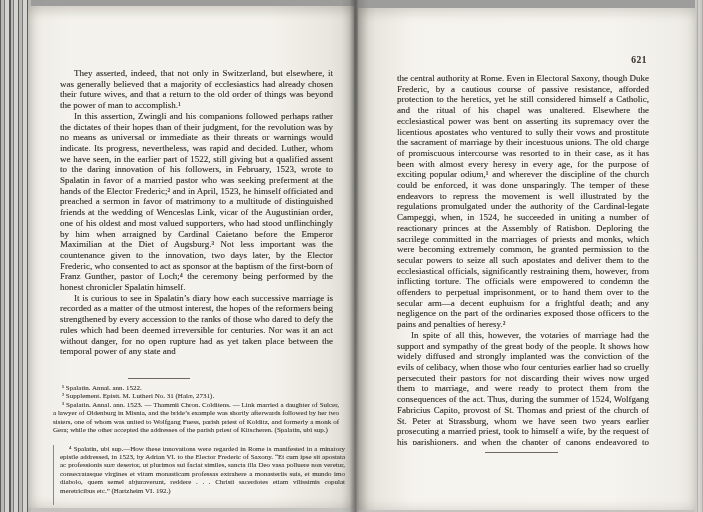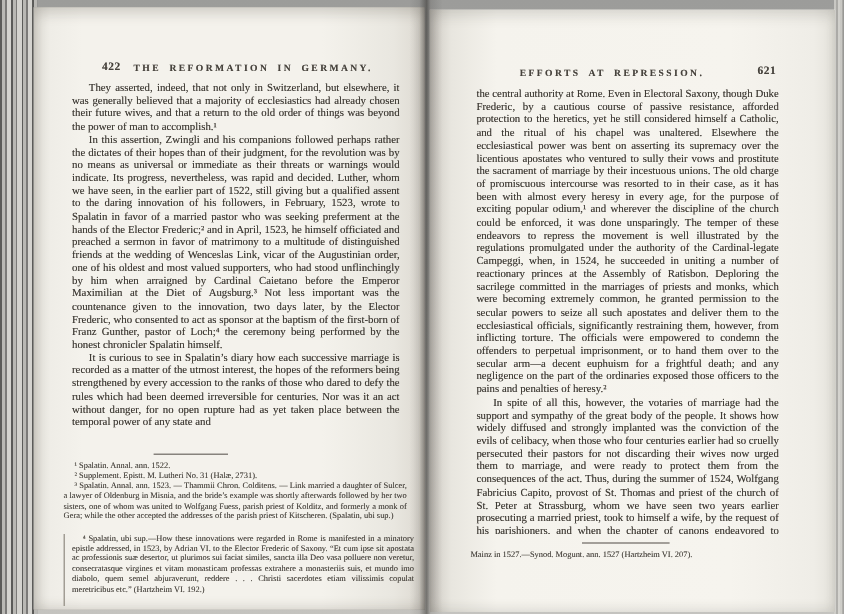--- a/index.html
+++ b/index.html
@@ -79,54 +79,48 @@
 </style>
 </head>
 <body>
 
 <div class="scene">
 
   <div class="edge-stack-left"></div>
   <div class="edge-right"></div>
 
   <div class="page page-left">
-    <div class="header">
-      <span class="pagenum pagenum-left">422</span>
-      <span class="runhead">THE REFORMATION IN GERMANY.</span>
-    </div>
     <div class="body">
       <p class="indent">They asserted, indeed, that not only in Switzerland, but elsewhere, it was generally believed that a majority of ecclesiastics had already chosen their future wives, and that a return to the old order of things was beyond the power of man to accomplish.¹</p>
       <p class="indent">In this assertion, Zwingli and his companions followed perhaps rather the dictates of their hopes than of their judgment, for the revolution was by no means as universal or immediate as their threats or warnings would indicate. Its progress, nevertheless, was rapid and decided. Luther, whom we have seen, in the earlier part of 1522, still giving but a qualified assent to the daring innovation of his followers, in February, 1523, wrote to Spalatin in favor of a married pastor who was seeking preferment at the hands of the Elector Frederic;² and in April, 1523, he himself officiated and preached a sermon in favor of matrimony to a multitude of distinguished friends at the wedding of Wenceslas Link, vicar of the Augustinian order, one of his oldest and most valued supporters, who had stood unflinchingly by him when arraigned by Cardinal Caietano before the Emperor Maximilian at the Diet of Augsburg.³ Not less important was the countenance given to the innovation, two days later, by the Elector Frederic, who consented to act as sponsor at the baptism of the first-born of Franz Gunther, pastor of Loch;⁴ the ceremony being performed by the honest chronicler Spalatin himself.</p>
       <p class="indent">It is curious to see in Spalatin’s diary how each successive marriage is recorded as a matter of the utmost interest, the hopes of the reformers being strengthened by every accession to the ranks of those who dared to defy the rules which had been deemed irreversible for centuries. Nor was it an act without danger, for no open rupture had as yet taken place between the temporal power of any state and</p>
     </div>
     <div class="fnrule"></div>
     <div class="footnotes">
       <div class="fncol">
         <p>¹ Spalatin. Annal. ann. 1522.</p>
         <p>² Supplement. Epistt. M. Lutheri No. 31 (Halæ, 2731).</p>
         <p>³ Spalatin. Annal. ann. 1523. — Thammii Chron. Colditens. — Link married a daughter of Sulcer, a lawyer of Oldenburg in Misnia, and the bride’s example was shortly afterwards followed by her two sisters, one of whom was united to Wolfgang Fuess, parish priest of Kolditz, and formerly a monk of Gera; while the other accepted the addresses of the parish priest of Kitscheren. (Spalatin, ubi sup.)</p>
       </div>
       <div class="fncol">
         <p>⁴ Spalatin, ubi sup.—How these innovations were regarded in Rome is manifested in a minatory epistle addressed, in 1523, by Adrian VI. to the Elector Frederic of Saxony. “Et cum ipse sit apostata ac professionis suæ desertor, ut plurimos sui faciat similes, sancta illa Deo vasa polluere non veretur, consecratasque virgines et vitam monasticam professas extrahere a monasteriis suis, et mundo imo diabolo, quem semel abjuraverunt, reddere . . . Christi sacerdotes etiam vilissimis copulat meretricibus etc.” (Hartzheim VI. 192.)</p>
       </div>
     </div>
   </div>
 
   <div class="page page-right">
     <div class="header">
-      <span class="runhead">EFFORTS AT REPRESSION.</span>
       <span class="pagenum pagenum-right">621</span>
     </div>
     <div class="body">
       <p>the central authority at Rome. Even in Electoral Saxony, though Duke Frederic, by a cautious course of passive resistance, afforded protection to the heretics, yet he still considered himself a Catholic, and the ritual of his chapel was unaltered. Elsewhere the ecclesiastical power was bent on asserting its supremacy over the licentious apostates who ventured to sully their vows and prostitute the sacrament of marriage by their incestuous unions. The old charge of promiscuous intercourse was resorted to in their case, as it has been with almost every heresy in every age, for the purpose of exciting popular odium,¹ and wherever the discipline of the church could be enforced, it was done unsparingly. The temper of these endeavors to repress the movement is well illustrated by the regulations promulgated under the authority of the Cardinal-legate Campeggi, when, in 1524, he succeeded in uniting a number of reactionary princes at the Assembly of Ratisbon. Deploring the sacrilege committed in the marriages of priests and monks, which were becoming extremely common, he granted permission to the secular powers to seize all such apostates and deliver them to the ecclesiastical officials, significantly restraining them, however, from inflicting torture. The officials were empowered to condemn the offenders to perpetual imprisonment, or to hand them over to the secular arm—a decent euphuism for a frightful death; and any negligence on the part of the ordinaries exposed those officers to the pains and penalties of heresy.²</p>
       <p class="indent">In spite of all this, however, the votaries of marriage had the support and sympathy of the great body of the people. It shows how widely diffused and strongly implanted was the conviction of the evils of celibacy, when those who four centuries earlier had so cruelly persecuted their pastors for not discarding their wives now urged them to marriage, and were ready to protect them from the consequences of the act. Thus, during the summer of 1524, Wolfgang Fabricius Capito, provost of St. Thomas and priest of the church of St. Peter at Strassburg, whom we have seen two years earlier prosecuting a married priest, took to himself a wife, by the request of his parishioners, and when the chapter of canons endeavored to interfere with him, the threatening aspect of the populace</p>
     </div>
     <div class="fnrule"></div>
     <div class="footnotes">
       <div class="fncol">
-        <p class="cont">Mainz in 1527.—Synod. Mogunt. ann. 1527 (Hartzheim VI. 207).</p>
       </div>
     </div>
   </div>
 
   <div class="gutter"></div>
 
 </div>
 
 </body></html>

